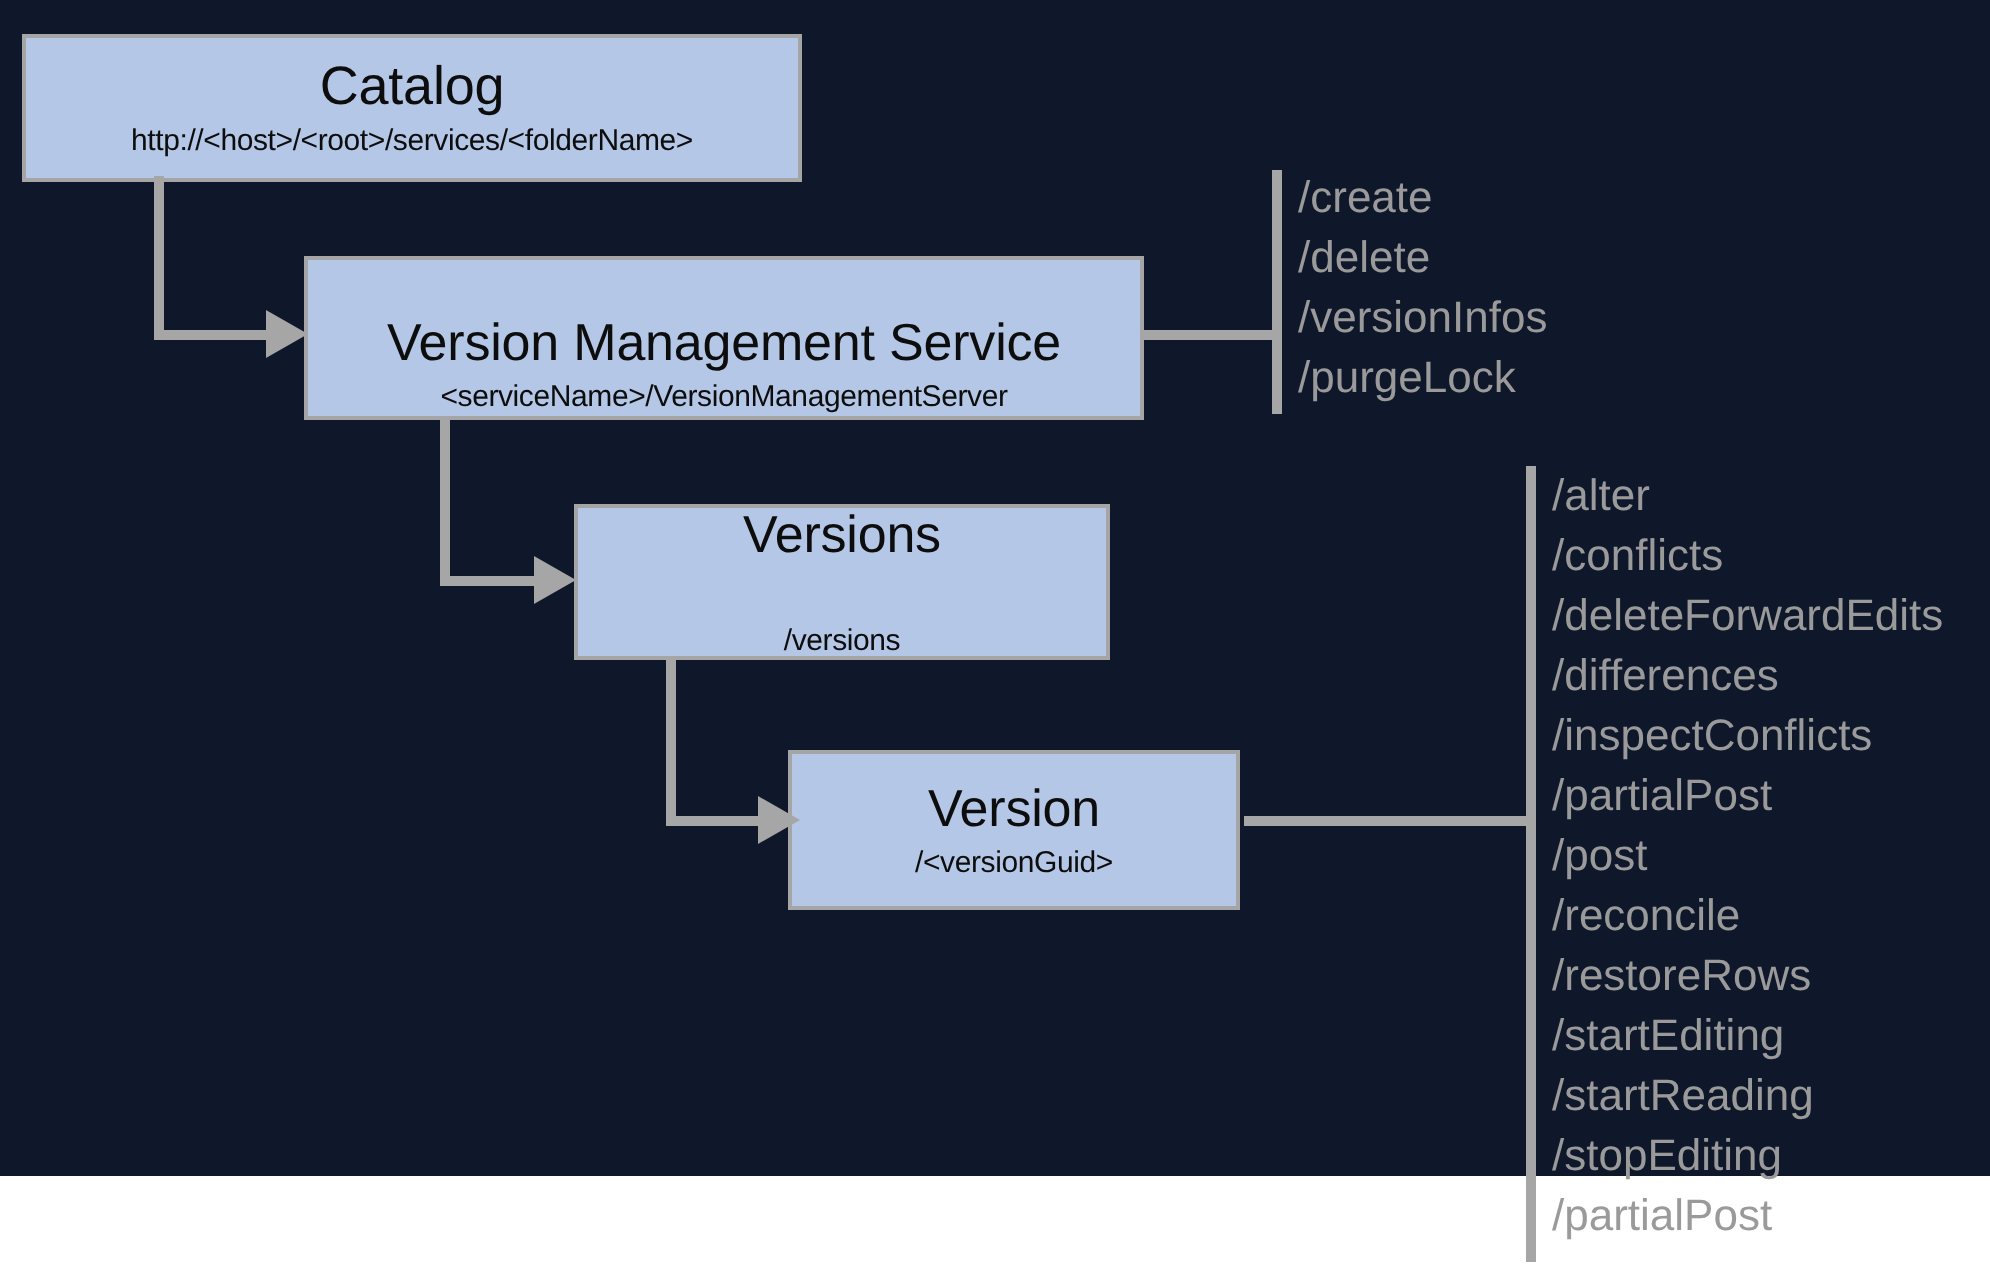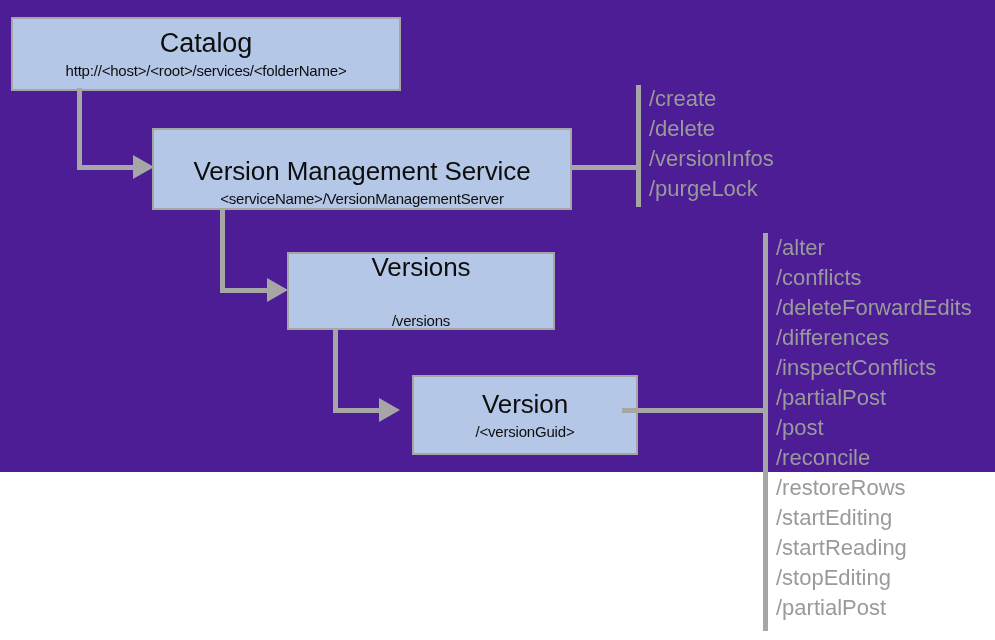--- a/index.html
+++ b/index.html
@@ -9,22 +9,22 @@
   }
   body {
     width: 995px;
     height: 640px;
     font-family: "Liberation Sans", sans-serif;
     overflow: hidden;
   }
   #diagram {
     position: relative;
     width: 995px;
-    height: 472px;
-    background: #4c1d95;
+    height: 588px;
+    background: #0f172a;
   }
 
   
   .node {
     position: absolute;
     box-sizing: border-box;
     background: #b4c7e7;
     border: 2px solid #a5a5a5;
     display: flex;
     flex-direction: column;
@@ -46,21 +46,21 @@
     font-weight: 400;
     color: #0d0d0d;
     margin-top: 4px;
     letter-spacing: -0.2px;
   }
 
   #node-catalog   { left: 11px;  top: 17px;  width: 390px; height: 74px; }
   #node-catalog .title { font-size: 27px; }
   #node-vms       { left: 152px; top: 128px; width: 420px; height: 82px; justify-content: flex-end; }
   #node-versions  { left: 287px; top: 252px; width: 268px; height: 78px; gap: 26px; }
-  #node-version   { left: 412px; top: 375px; width: 226px; height: 80px; }
+  #node-version   { left: 394px; top: 375px; width: 226px; height: 80px; }
 
   
   .conn {
     position: absolute;
     background: #a6a6a6;
   }
   .conn-v { width: 5px; }
   .conn-h { height: 5px; }
 
   .arrowhead {

